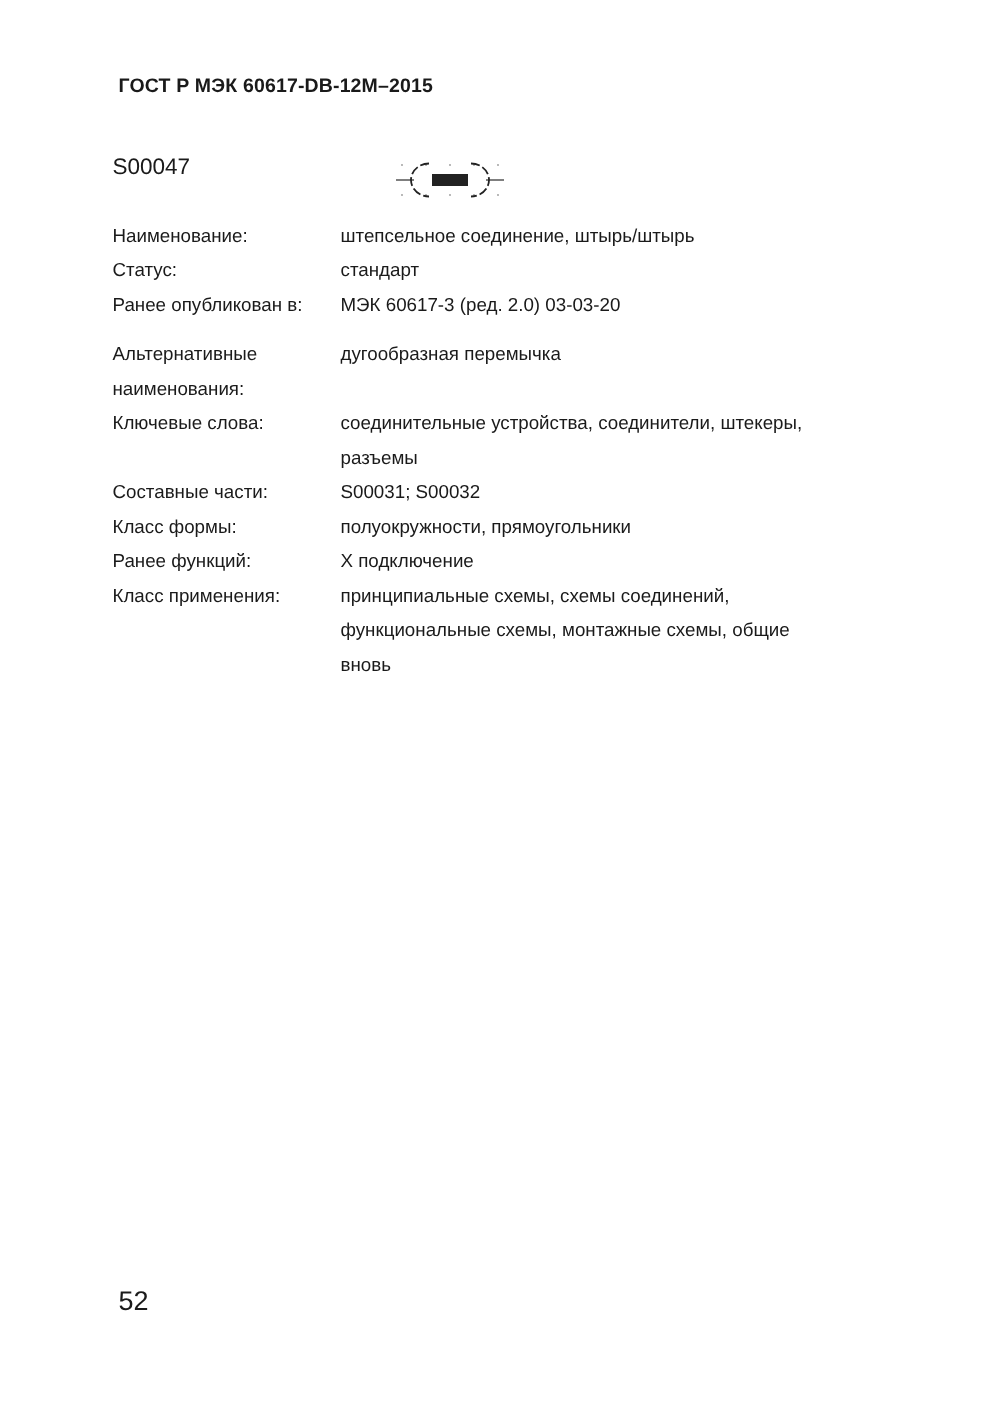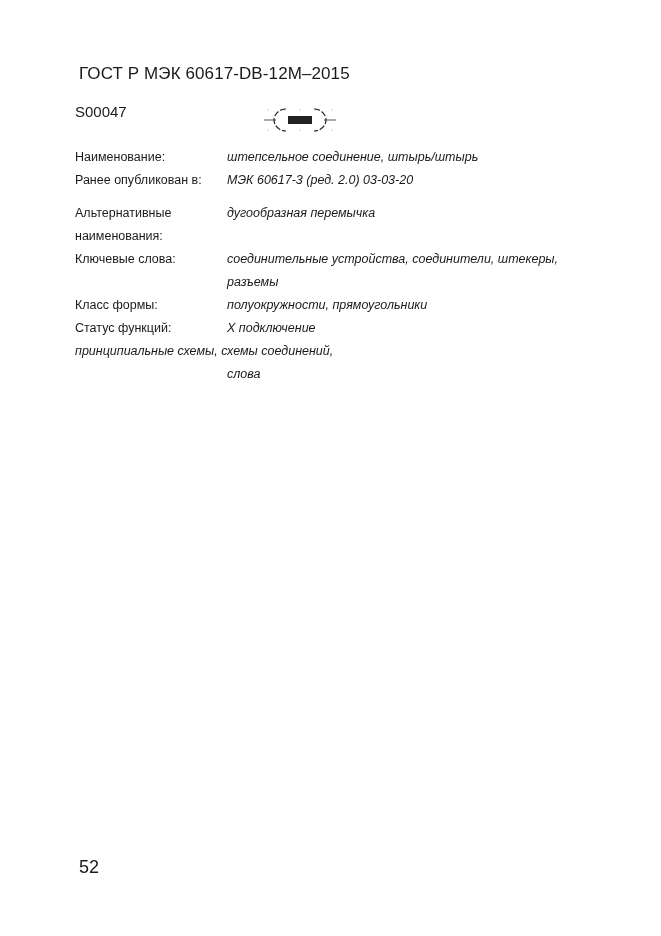--- a/index.html
+++ b/index.html
@@ -1,24 +1,24 @@
 <!DOCTYPE html>
 <html><head>
 <meta charset="utf-8">
 <style>
   html, body { margin: 0; padding: 0; background: #ffffff; }
   body { width: 661px; height: 936px; position: relative; overflow: hidden;
          font-family: "Liberation Sans", sans-serif; color: #1a1a1a; }
-  .header { position: absolute; left: 79px; top: 64px; font-size: 17px; font-weight: normal; letter-spacing: 0.1px; }
+  .header { position: absolute; left: 79px; top: 49px; font-size: 13px; font-weight: bold; letter-spacing: 0.1px; }
   .code { position: absolute; left: 75px; top: 103px; font-size: 15px; font-weight: normal; }
   .symbol { position: absolute; left: 262px; top: 106px; width: 76px; height: 28px; }
   .rows { position: absolute; left: 75px; top: 146px; width: 520px; font-size: 12.5px; }
   .row { display: flex; line-height: 23px; }
   .row .label { width: 152px; flex: none; }
-  .row .value { flex: 1; font-style: italic; }
+  .row .value { flex: 1; }
   .gap { height: 10px; }
   .page-num { position: absolute; left: 79px; top: 857px; font-size: 18px; }
 </style>
 </head>
 <body>
 
 <div class="header">ГОСТ Р МЭК 60617-DB-12M–2015</div>
 <div class="code">S00047</div>
 
 <svg class="symbol" viewBox="0 0 76 28">
@@ -41,20 +41,24 @@
   <rect x="26" y="10" width="24" height="8" fill="#222"></rect>
 </svg>
 
 <div class="rows">
   <div id="g1">
       <div class="row">
         <div class="label">Наименование:</div>
         <div class="value">штепсельное соединение, штырь/штырь</div>
       </div>
       <div class="row">
+        <div class="label">Статус:</div>
+        <div class="value">стандарт</div>
+      </div>
+      <div class="row">
         <div class="label">Ранее опубликован в:</div>
         <div class="value">МЭК 60617-3 (ред. 2.0) 03-03-20</div>
       </div>
     </div>
   <div class="gap"></div>
   <div id="g2">
       <div class="row">
         <div class="label">Альтернативные</div>
         <div class="value">дугообразная перемычка</div>
       </div>
@@ -64,30 +68,39 @@
       </div>
       <div class="row">
         <div class="label">Ключевые слова:</div>
         <div class="value">соединительные устройства, соединители, штекеры,</div>
       </div>
       <div class="row">
         <div class="label"></div>
         <div class="value">разъемы</div>
       </div>
       <div class="row">
+        <div class="label">Составные части:</div>
+        <div class="value">S00031; S00032</div>
+      </div>
+      <div class="row">
         <div class="label">Класс формы:</div>
         <div class="value">полуокружности, прямоугольники</div>
       </div>
       <div class="row">
-        <div class="label">Статус функций:</div>
+        <div class="label">Ранее функций:</div>
         <div class="value">X подключение</div>
       </div>
       <div class="row">
+        <div class="label">Класс применения:</div>
         <div class="value">принципиальные схемы, схемы соединений,</div>
       </div>
       <div class="row">
         <div class="label"></div>
-        <div class="value">слова</div>
+        <div class="value">функциональные схемы, монтажные схемы, общие</div>
+      </div>
+      <div class="row">
+        <div class="label"></div>
+        <div class="value">вновь</div>
       </div>
     </div>
 </div>
 
 <div class="page-num">52</div>
 
 </body></html>

